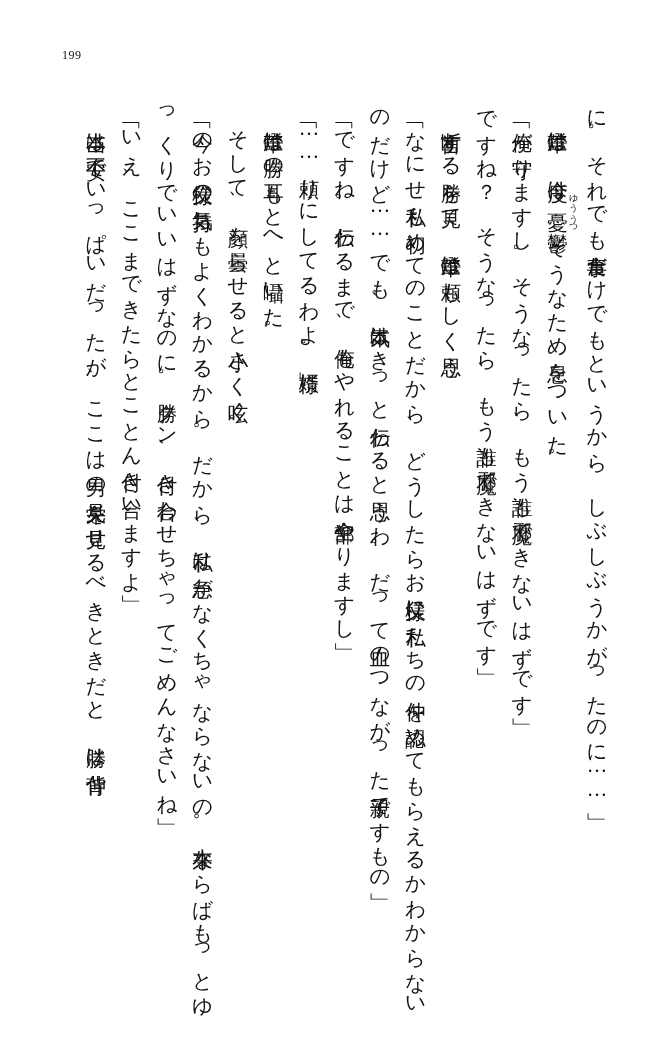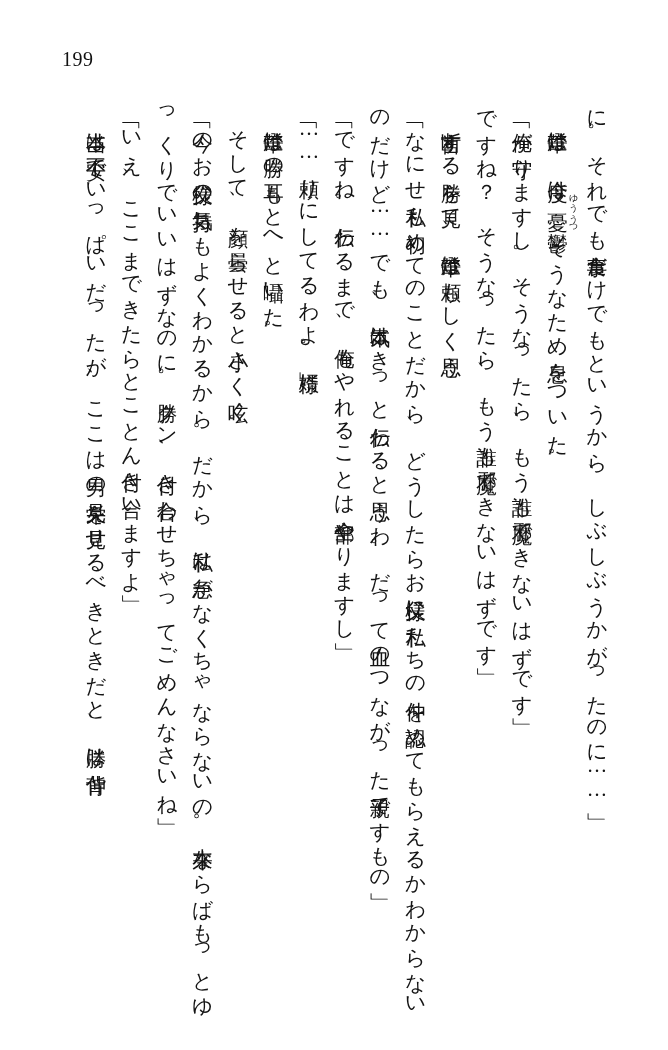--- a/index.html
+++ b/index.html
@@ -13,21 +13,21 @@
     height: 1050px;
     background: #ffffff;
     overflow: hidden;
     font-family: "Liberation Serif", "DejaVu Serif", serif;
     color: #141414;
   }
   .page-number {
     position: absolute;
     top: 48px;
     left: 62px;
-    font-size: 20px;
+    font-size: 12px;
     font-family: "Liberation Serif", "DejaVu Serif", serif;
     color: #111111;
     letter-spacing: 0.5px;
   }
   .text-body {
     position: absolute;
     top: 96px;
     right: 54px;
     height: 912px;
     width: 560px;

